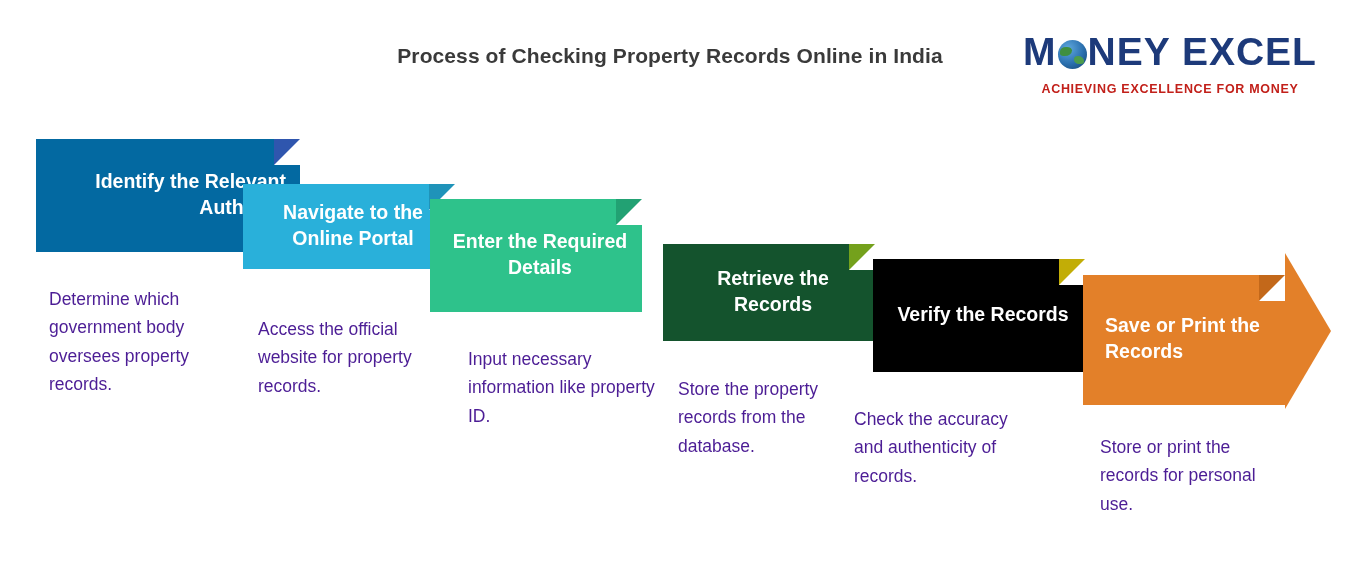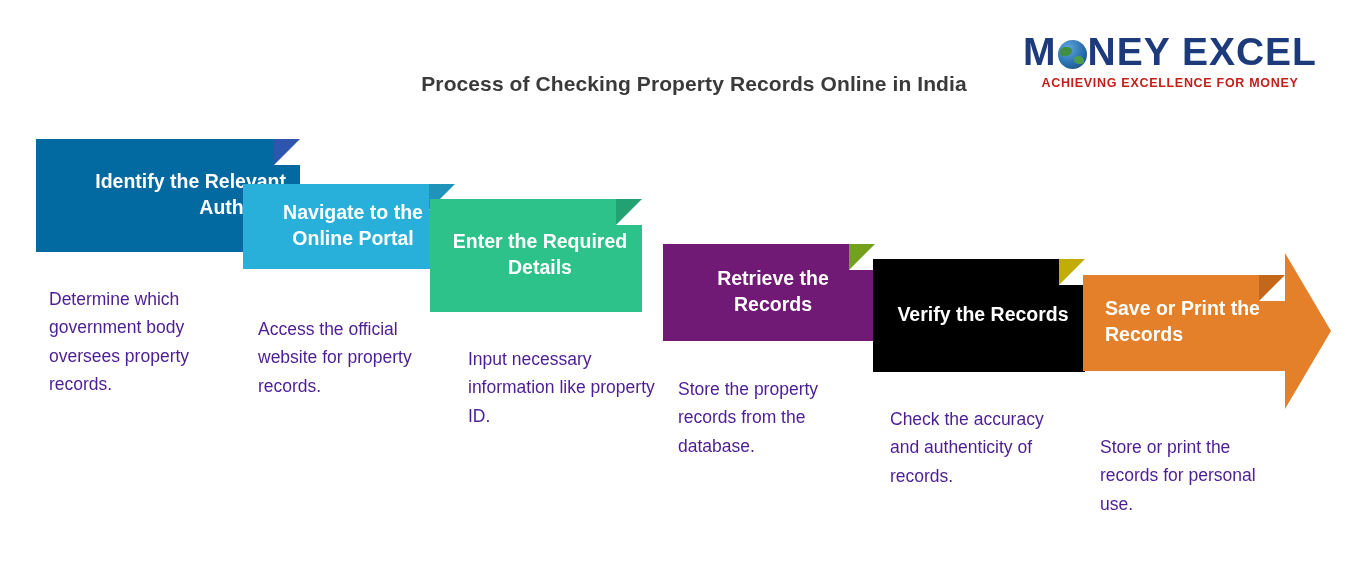--- a/index.html
+++ b/index.html
@@ -12,28 +12,27 @@
     background: #ffffff;
     font-family: "Liberation Sans", sans-serif;
     position: relative;
     overflow: hidden;
   }
 
   
   #diagram-title {
     position: absolute;
     left: 0;
-    top: 72px;
+    top: 44px;
     width: 1340px;
     text-align: center;
     font-size: 21px;
     font-weight: bold;
     color: #3a3a3a;
     letter-spacing: 0.1px;
-    padding-left: 24px;
   }
 
   #brand-logo {
     position: absolute;
     right: 48px;
     top: 32px;
     width: 300px;
     text-align: center;
   }
   #brand-name {
@@ -70,21 +69,21 @@
     right: 3px; bottom: 5px;
     width: 10px; height: 8px;
     background: #4c9c4c;
     border-radius: 40% 60% 30% 50%;
   }
   #brand-tagline {
     font-size: 12.5px;
     font-weight: bold;
     color: #c2201a;
     letter-spacing: 0.7px;
-    margin-top: 3px;
+    margin-top: 9px;
     white-space: nowrap;
   }
 
   
   #steps {
     position: absolute;
     left: 0;
     top: 0;
     width: 1368px;
     height: 588px;
@@ -160,34 +159,34 @@
       <div class="desc" style="left: 258px; top: 315px; width: 190px;">Access the official website for property records.</div>
     </div>
     <div class="step">
       <div class="banner center" style="left: 430px; top: 199px; width: 212px; height: 113px; background: rgb(46, 194, 139);">
         <span class="banner-text">Enter the Required Details</span>
         <div class="fold" style="border-top: 26px solid rgb(34, 161, 115); border-right: 26px solid rgb(255, 255, 255);"></div>
       </div>
       <div class="desc" style="left: 468px; top: 345px; width: 200px;">Input necessary information like property ID.</div>
     </div>
     <div class="step">
-      <div class="banner center" style="left: 663px; top: 244px; width: 212px; height: 97px; background: #701a75;">
+      <div class="banner center" style="left: 663px; top: 244px; width: 212px; height: 97px; background: #14532d;">
         <span class="banner-text">Retrieve the Records</span>
         <div class="fold" style="border-top: 26px solid rgb(116, 161, 28); border-right: 26px solid rgb(255, 255, 255);"></div>
       </div>
       <div class="desc" style="left: 678px; top: 375px; width: 175px;">Store the property records from the database.</div>
     </div>
     <div class="step">
       <div class="banner center" style="left: 873px; top: 259px; width: 212px; height: 113px; background: #000000;">
         <span class="banner-text">Verify the Records</span>
         <div class="fold" style="border-top: 26px solid rgb(194, 173, 6); border-right: 26px solid rgb(255, 255, 255);"></div>
       </div>
-      <div class="desc" style="left: 890px; top: 405px; width: 185px;">Check the accuracy and authenticity of records.</div>
+      <div class="desc" style="left: 854px; top: 405px; width: 185px;">Check the accuracy and authenticity of records.</div>
     </div>
     <div class="step">
-      <div class="banner" style="left: 1083px; top: 275px; width: 202px; height: 96px; background: rgb(227, 128, 41);">
+      <div class="banner" style="left: 1083px; top: 275px; width: 202px; height: 130px; background: rgb(227, 128, 41);">
         <span class="banner-text">Save or Print the Records</span>
         <div class="fold" style="border-top: 26px solid rgb(195, 104, 26); border-right: 26px solid rgb(255, 255, 255);"></div>
       </div>
       <div class="arrow-head" style="left: 1285px; top: 253px; border-top: 78.5px solid transparent; border-bottom: 78.5px solid transparent; border-left: 46px solid rgb(227, 128, 41);"></div>
       <div class="desc" style="left: 1100px; top: 433px; width: 190px;">Store or print the records for personal use.</div>
     </div>
   </div>
 
 </body></html>

